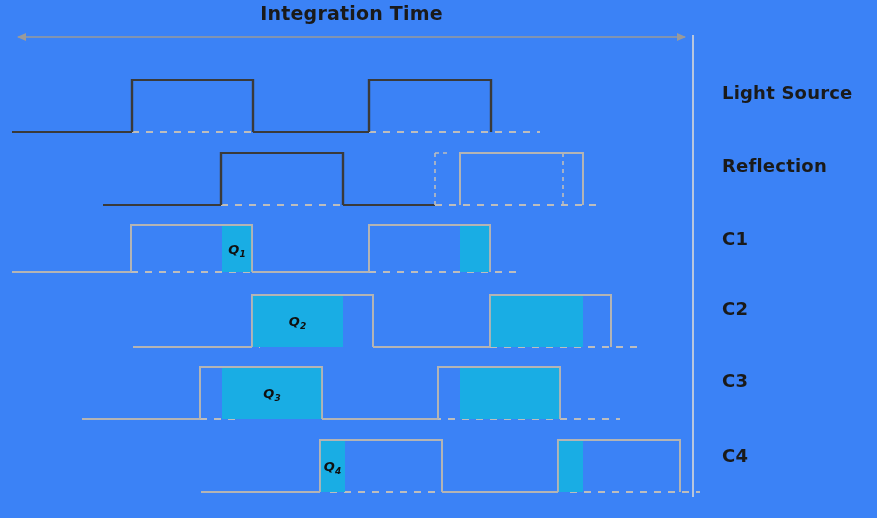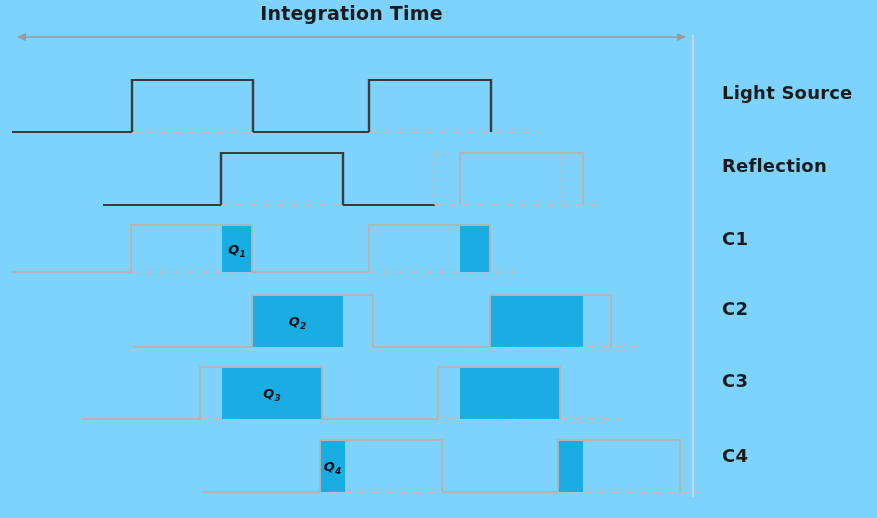--- a/index.html
+++ b/index.html
@@ -8,21 +8,21 @@
     padding: 0;
     background: #ffffff;
   }
   body {
     font-family: "DejaVu Sans", "Liberation Sans", sans-serif;
   }
   #figure {
     position: relative;
     width: 877px;
     height: 518px;
-    background: #7dd3fc;
+    background: #3b82f6;
     overflow: hidden;
   }
   #figure svg {
     position: absolute;
     left: 0;
     top: 0;
     display: block;
   }
   .title-text {
     font-family: "DejaVu Sans", "Liberation Sans", sans-serif;

